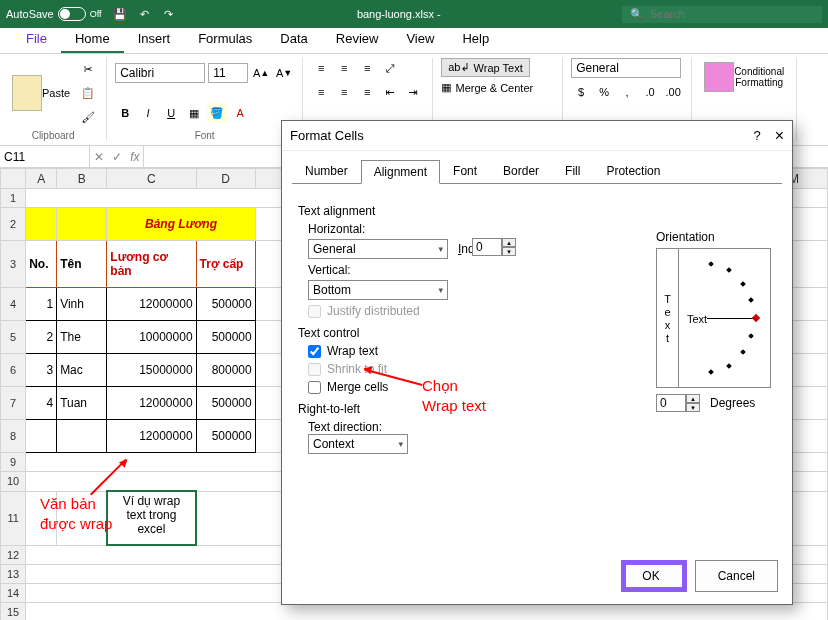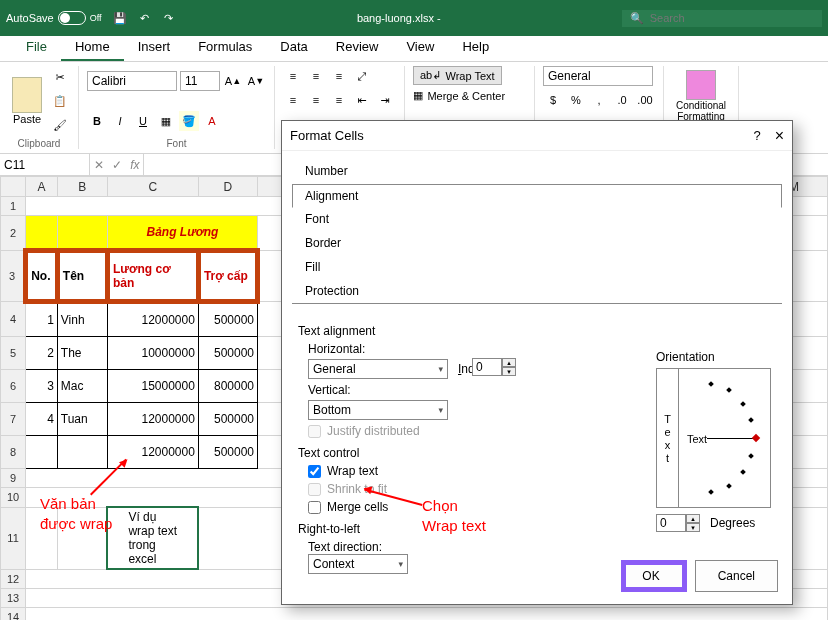--- a/index.html
+++ b/index.html
@@ -1,40 +1,40 @@
 <!DOCTYPE html>
 <html><head>
 <meta charset="utf-8">
 <style>
 * { box-sizing: border-box; margin: 0; padding: 0; font-family: "Segoe UI", Arial, sans-serif; }
 body { width: 828px; height: 620px; background: #fff; position: relative; overflow: hidden; font-size: 12px; }
 
 
-.titlebar { height: 36px; background: #1e6f42; color: #fff; display: flex; align-items: center; padding: 0 6px; font-size: 11px; }
+.titlebar { height: 28px; background: #1e6f42; color: #fff; display: flex; align-items: center; padding: 0 6px; font-size: 11px; }
 .titlebar .autosave { display: flex; align-items: center; gap: 4px; }
 .titlebar .toggle { width: 28px; height: 14px; border: 1px solid #fff; border-radius: 8px; position: relative; }
 .titlebar .toggle::before { content: ""; width: 10px; height: 10px; background: #fff; border-radius: 50%; position: absolute; left: 1px; top: 1px; }
 .titlebar .qat { display: flex; gap: 10px; margin-left: 12px; }
 .titlebar .qat-icon { width: 14px; height: 14px; display: flex; align-items: center; justify-content: center; }
 .titlebar .filename { flex: 1; text-align: center; }
 .titlebar .search { display: flex; align-items: center; background: #2a7d50; padding: 2px 8px; width: 200px; gap: 6px; }
 .titlebar .search input { background: transparent; border: none; color: #fff; outline: none; font-size: 11px; width: 100%; }
 
 
 .ribbon-tabs { height: 26px; display: flex; align-items: flex-end; padding-left: 12px; background: #fff; border-bottom: 1px solid #d4d4d4; }
 .ribbon-tab { padding: 5px 14px; font-size: 13px; cursor: pointer; border-bottom: 2px solid transparent; }
 .ribbon-tab.active { border-bottom-color: #217346; }
-.ribbon-tab:first-child { color: #14532d; }
+.ribbon-tab:first-child { color: #6d28d9; }
 
 
 .ribbon { height: 92px; background: #fff; border-bottom: 1px solid #d4d4d4; display: flex; padding: 4px 0; }
 .ribbon-group { padding: 0 8px; border-right: 1px solid #e0e0e0; display: flex; flex-direction: column; justify-content: space-between; position: relative; }
 .ribbon-group-label { text-align: center; font-size: 10px; color: #666; padding-top: 2px; }
 .ribbon-group-content { flex: 1; display: flex; gap: 4px; align-items: center; }
-.ribbon-btn { display: flex; flex-direction: column; align-items: center; padding: 4px; font-size: 11px; }
+.ribbon-btn { display: flex; flex-direction: row; align-items: center; padding: 4px; font-size: 11px; }
 .font-controls { display: flex; flex-direction: column; gap: 20px; }
 .font-row { display: flex; gap: 3px; align-items: center; }
 .font-select { border: 1px solid #ababab; padding: 2px 4px; font-size: 12px; background: #fff; }
 .font-select.name { width: 90px; }
 .font-select.size { width: 40px; }
 .mini-btn { width: 20px; height: 20px; border: 1px solid transparent; display: flex; align-items: center; justify-content: center; font-size: 11px; cursor: pointer; }
 .wrap-text-btn { display: flex; align-items: center; gap: 4px; padding: 2px 6px; border: 1px solid #ababab; background: #e6e6e6; font-size: 11px; }
 .general-select { border: 1px solid #ababab; padding: 2px 4px; width: 110px; background: #fff; font-size: 12px; }
 
 
@@ -52,37 +52,37 @@
 .grid .row-head { width: 28px; text-align: center; font-size: 11px; }
 .grid .corner { width: 28px; height: 20px; background: #f0f0f0; }
 .grid td.cell { height: 18px; padding: 9px 3px; }
 .col-A { width: 32px; } .col-B { width: 54px; } .col-C { width: 96px; }
 .col-D { width: 62px; } .col-E { width: 76px; } .col-F { width: 76px; }
 .col-G { width: 76px; } .col-H { width: 76px; } .col-I { width: 76px; }
 .col-J { width: 76px; } .col-K { width: 76px; } .col-L { width: 76px; } .col-M { width: 80px; }
 
 .yellow-row td { background: #ffff00; }
 .title-cell { color: #c00; font-weight: bold; text-align: center; font-style: italic; }
-.header-row td { border: 5px solid #c2410c; font-weight: bold; }
+.header-row td { border: 1px solid #c2410c; font-weight: bold; }
 .header-row .red { color: #c00; }
 .data-row td { border: 1px solid #000; }
 .data-row td.num { text-align: right; }
 
-.sel-cell { border: 2px solid #217346 !important; position: relative; vertical-align: top; padding: 2px 20px !important; height: 54px !important; }
+.sel-cell { border: 2px solid #217346 !important; position: relative; vertical-align: top; padding: 2px 14px !important; height: 54px !important; text-align: center; }
 
 .annot { position: absolute; color: #f00; font-size: 15px; }
 .arrow-line { position: absolute; border-top: 2px solid #f00; transform-origin: 0 0; }
 .arrow-line::after { content: ""; position: absolute; right: -1px; top: -4px; border-left: 8px solid #f00; border-top: 4px solid transparent; border-bottom: 4px solid transparent; }
 
 
 .backdrop { position: absolute; left: 281px; top: 120px; width: 512px; height: 485px; background: #fff; border: 1px solid #666; box-shadow: 6px 6px 14px rgba(0,0,0,.3); z-index: 50; }
 .dlg-title { height: 30px; display: flex; align-items: center; justify-content: space-between; padding: 0 8px; font-size: 13px; border-bottom: 1px solid #eee; }
 .dlg-title .right { display: flex; gap: 14px; align-items: center; }
 .dlg-close { font-size: 16px; cursor: pointer; }
-.dlg-tabs { display: flex; padding: 8px 10px 0 10px; gap: 0; font-size: 12px; flex-direction: column; }
+.dlg-tabs { display: flex; padding: 8px 10px 0 10px; gap: 0; font-size: 12px; }
 .dlg-tab { padding: 4px 12px; border: 1px solid transparent; cursor: pointer; }
 .dlg-tab.active { border: 1px solid #888; border-bottom-color: #fff; background: #fff; position: relative; top: 1px; }
 .dlg-tabs-underline { border-bottom: 1px solid #888; margin: 0 10px; }
 .dlg-body { padding: 12px 16px; font-size: 12px; position: relative; }
 .section-lbl { font-size: 12px; margin: 8px 0 4px 0; }
 .field-row { display: flex; align-items: center; gap: 10px; margin: 3px 0; }
 .field-row .u { text-decoration: underline; }
 .dlg-select { border: 1px solid #888; padding: 2px 4px; width: 140px; font-size: 12px; display: flex; justify-content: space-between; align-items: center; background: #fff; }
 .dlg-select .arr { font-size: 9px; color: #555; }
 .spinner { display: flex; align-items: center; }

